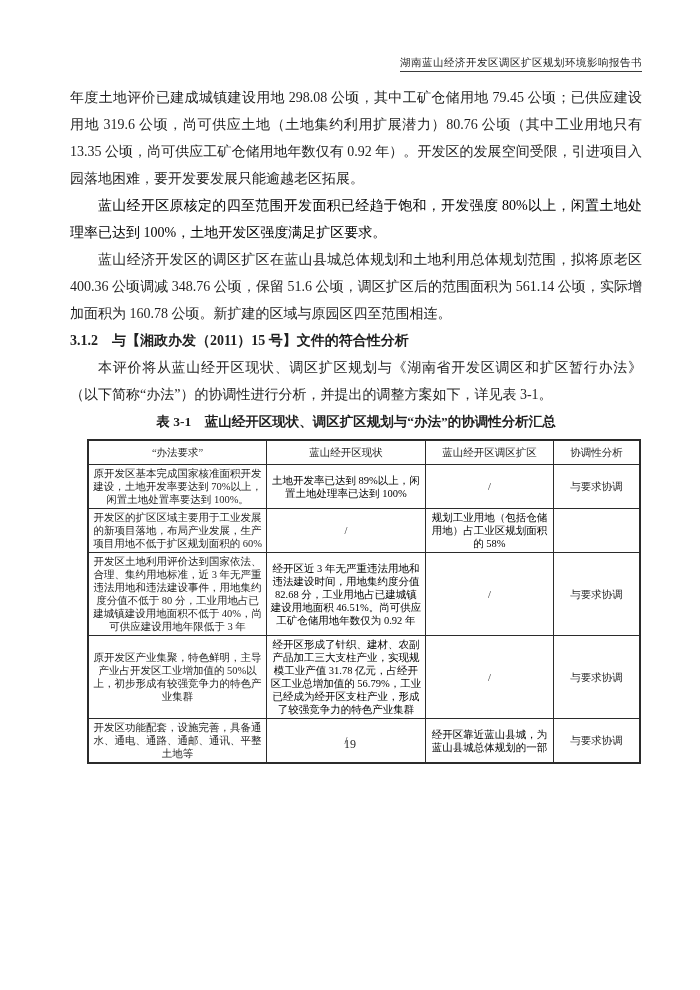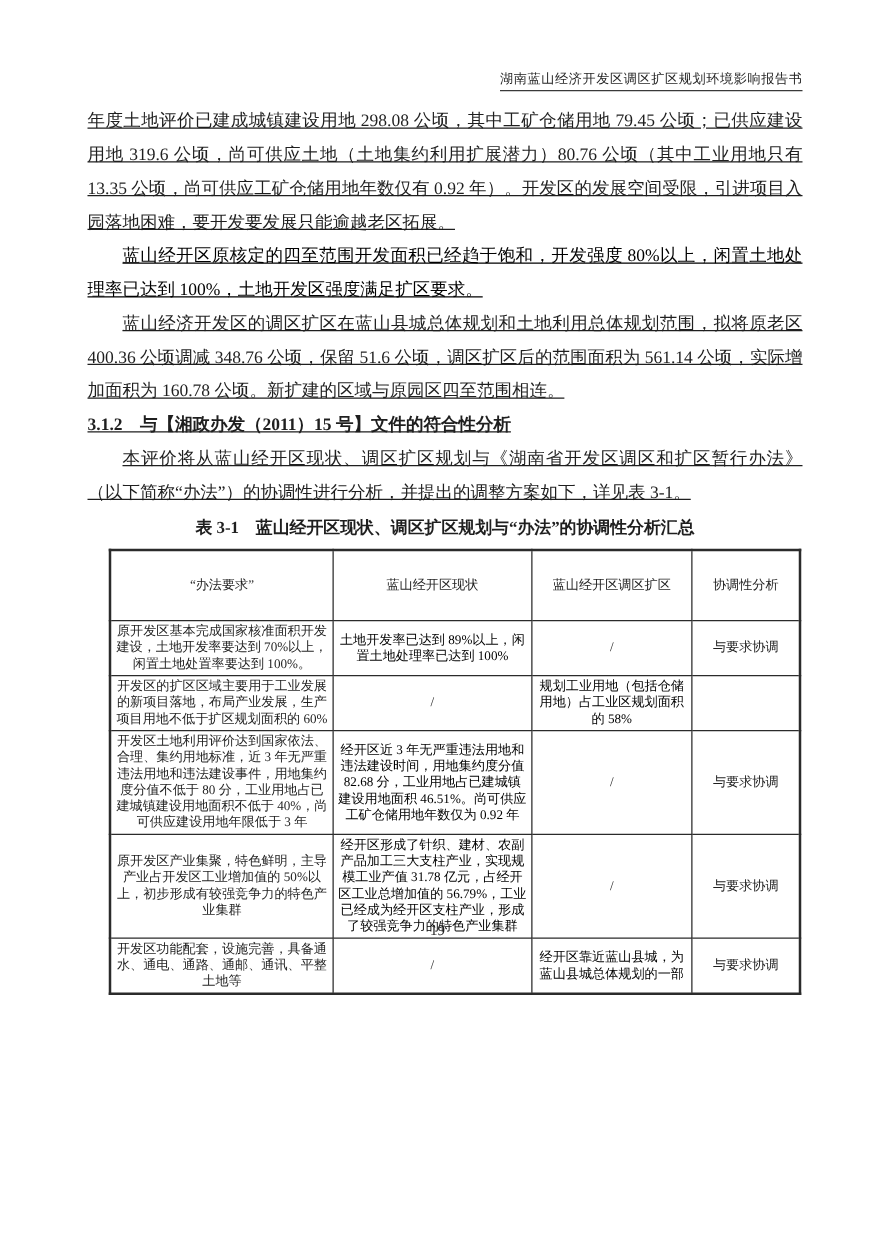--- a/index.html
+++ b/index.html
@@ -16,21 +16,21 @@
     font-size:10.5px; letter-spacing:0.5px;
   }
   .running-header .hdr-line {
     border-bottom:1px solid #3a3a3a; padding-bottom:3px;
   }
   .doc-body {
     position:absolute; top:84px; left:70px; right:58px;
   }
   .doc-body p {
     margin:0; font-size:14px; line-height:27px;
-    text-align:justify; text-justify:inter-ideograph;text-decoration:underline;
+    text-align:justify; text-justify:inter-ideograph;
   }
   .indent { text-indent:2em; }
   .red-text { color:#000000; }
   .section-heading {
     margin:0; font-size:14px; line-height:27px; font-weight:bold;
   }
   .table-title {
     margin:1px 0 4px 0; font-size:13.5px; line-height:26px;
     font-weight:bold; text-align:center;
   }
@@ -39,21 +39,21 @@
     width:554px; margin-left:17px;
     border:2px solid #2b2b2b;
   }
   table.analysis th, table.analysis td {
     border:1px solid #2b2b2b;
     font-size:10.5px; line-height:13px; font-weight:normal;
     text-align:center; vertical-align:middle;
     padding:2px 3px;
     word-break:break-all;
   }
-  table.analysis th { padding:21px 2px; }
+  table.analysis th { padding:5px 2px; }
   .col1 { width:178px; } .col2 { width:158px; }
   .col3 { width:128px; } .col4 { width:86px; }
   .page-number {
     position:absolute; bottom:48px; left:0; width:100%;
     text-align:center; font-size:12px;
   }
 </style>
 </head>
 <body>
 

